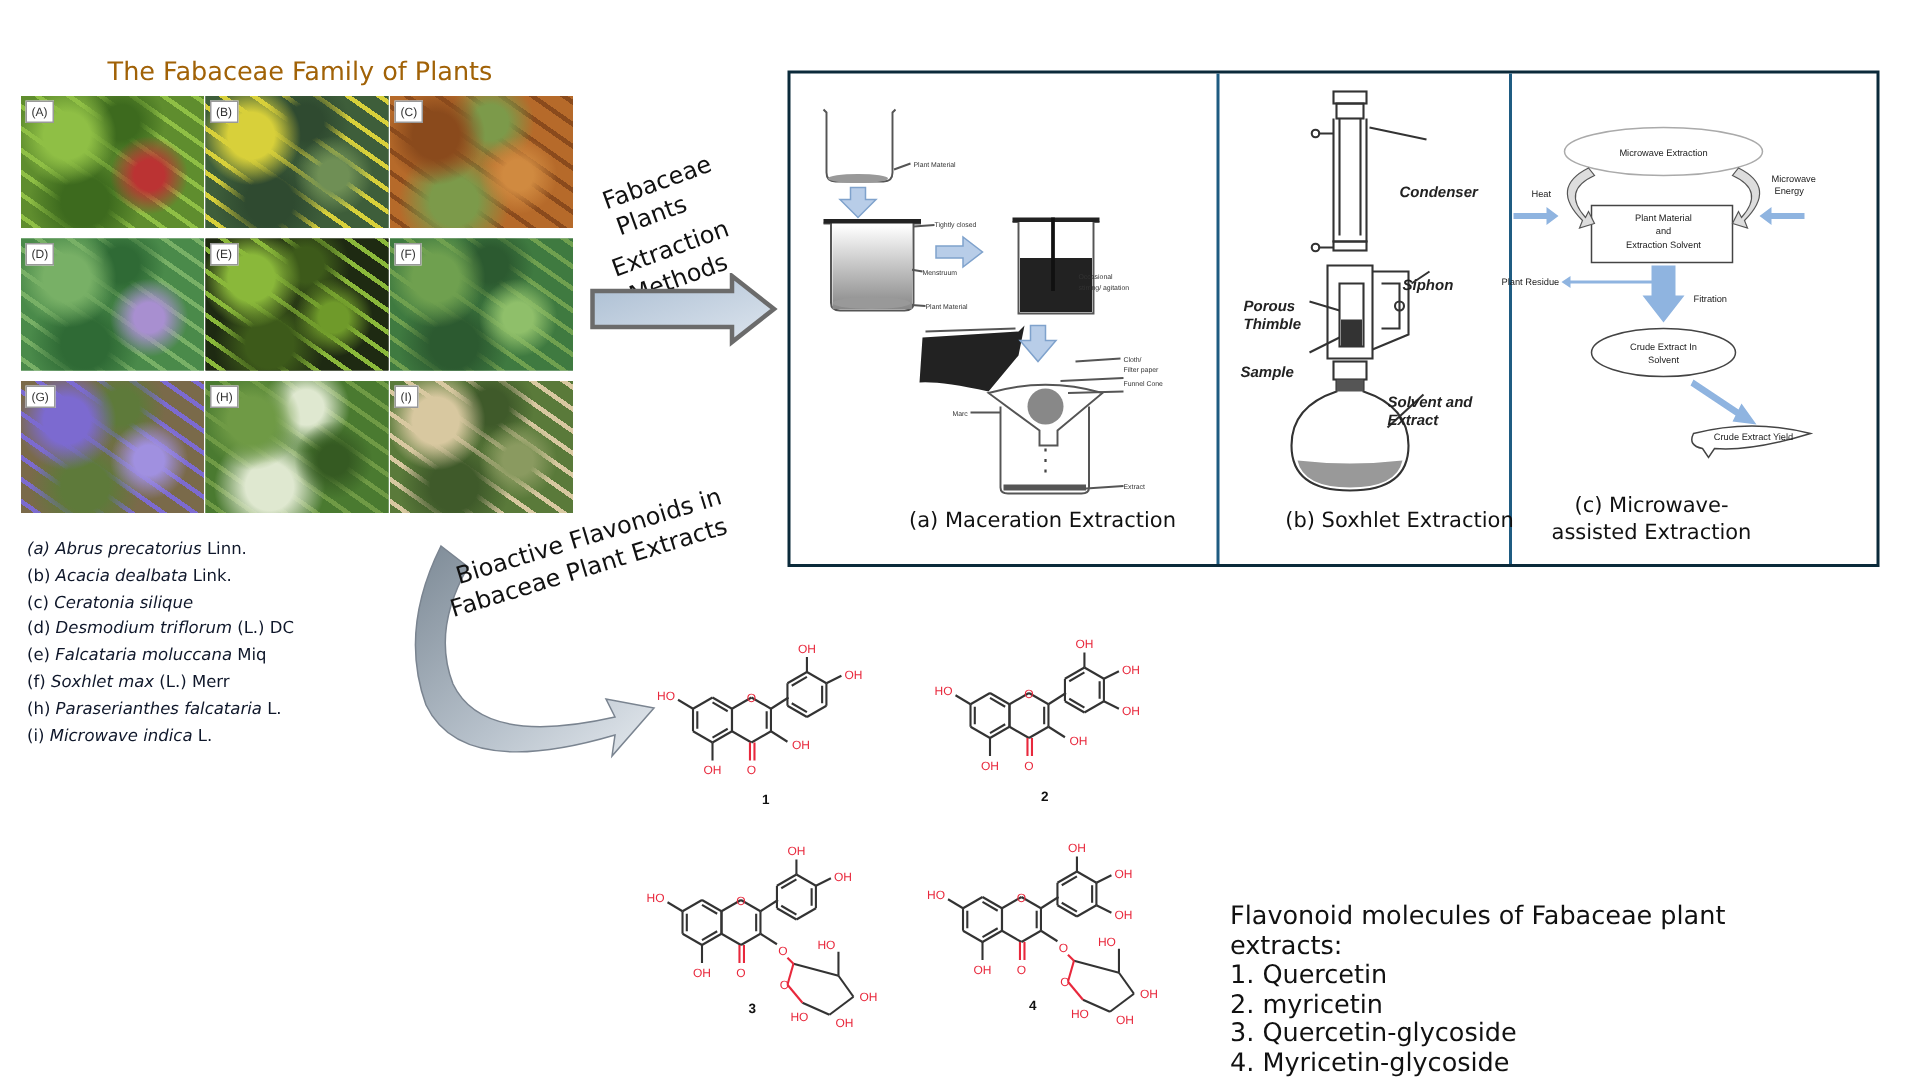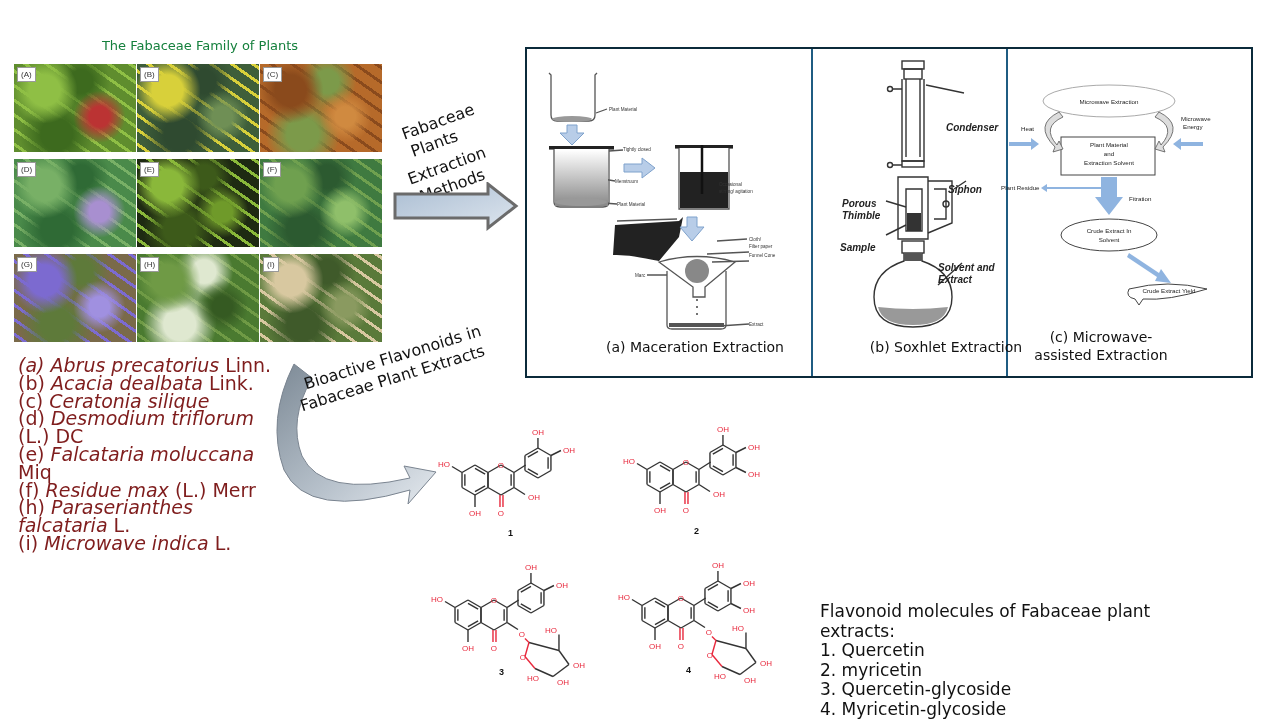--- a/index.html
+++ b/index.html
@@ -2,27 +2,27 @@
 <html><head>
 <meta charset="utf-8">
 <style>
   * { box-sizing: border-box; margin: 0; padding: 0; }
   html, body { width: 1280px; height: 720px; background: #ffffff; overflow: hidden; }
   body { position: relative; font-family: "DejaVu Sans", sans-serif; color: #111; }
 
   .abs { position: absolute; }
 
   
-  #grid-title { left: 10px; top: 38px; width: 380px; text-align: center; font-size: 13px; color: #15803d; }
+  #grid-title { left: 10px; top: 38px; width: 380px; text-align: center; font-size: 17px; color: #a16207; }
   #plant-grid { left: 14px; top: 64px; width: 368px; height: 279px; }
   .plant-tile { position: absolute; width: 122px; height: 88px; overflow: hidden; }
   .tile-label { position: absolute; left: 3px; top: 3px; background: #fff; border: 1px solid #999;
                 font-size: 8px; padding: 2px 3px; color: #333; font-family: "Liberation Sans", sans-serif; }
 
-  #species-list { left: 18px; top: 357px; width: 260px; font-size: 19px; line-height: 17.8px; color: #7f1d1d; }
+  #species-list { left: 18px; top: 357px; width: 260px; font-size: 11px; line-height: 17.8px; color: #0f172a; }
   #species-list i { font-style: italic; }
 
   
   #methods-arrow { left: 392px; top: 182px; }
   #methods-label { left: 392px; top: 90px; width: 140px; height: 100px; }
   #methods-label div { position: absolute; font-size: 16px; color: #111; transform: rotate(-20deg); white-space: nowrap; }
 
   
   #methods-panel { left: 525px; top: 47px; width: 728px; height: 331px; border: 2px solid #0b2a3a; }
   .method-col { position: absolute; top: 0; bottom: 0; }
@@ -72,21 +72,21 @@
       <span class="tile-label">(I)</span>
     </div>
   </div>
 
 <div id="species-list" class="abs">
     <div><i>(a) </i><i>Abrus precatorius</i><span> Linn.</span></div>
     <div><span>(b) </span><i>Acacia dealbata</i><span> Link.</span></div>
     <div><span>(c) </span><i>Ceratonia silique</i><span></span></div>
     <div><span>(d) </span><i>Desmodium triflorum</i><span> (L.) DC</span></div>
     <div><span>(e) </span><i>Falcataria moluccana</i><span> Miq</span></div>
-    <div><span>(f) </span><i>Residue max</i><span> (L.) Merr</span></div>
+    <div><span>(f) </span><i>Soxhlet max</i><span> (L.) Merr</span></div>
     <div><span>(h) </span><i>Paraserianthes falcataria</i><span> L.</span></div>
     <div><span>(i) </span><i>Microwave indica</i><span> L.</span></div>
   </div>
 
 <div id="methods-label" class="abs">
   <div style="left:8px; top:22px;">Fabaceae</div>
   <div style="left:18px; top:44px;">Plants</div>
   <div style="left:14px; top:66px;">Extraction</div>
   <div style="left:26px; top:86px;">Methods</div>
 </div>
@@ -157,21 +157,21 @@
         <text x="222" y="192">Cloth/</text>
         <text x="222" y="199">Filter paper</text>
         <text x="222" y="208">Funnel Cone</text>
         <text x="108" y="228">Marc</text>
         <text x="222" y="277">Extract</text>
       </g>
     </svg>
     <div class="method-caption" style="top:290px;">(a) Maceration Extraction</div>
   </div>
 
-  <div class="method-col" style="left:299px; width:224px;">
+  <div class="method-col" style="left:286px; width:224px;">
     <svg width="193" height="290" viewBox="0 0 193 290" style="position:absolute;left:0;top:0;">
       <g fill="none" stroke="#333" stroke-width="1.4">
         <rect x="76" y="12" width="22" height="8"></rect>
         <rect x="78" y="20" width="18" height="10"></rect>
         <path d="M80,30 L80,108 M94,30 L94,108"></path>
         <path d="M76,30 L76,112 L98,112 L98,30"></path>
         <path d="M66,40 L76,40 M66,116 L76,116"></path>
         <circle cx="64" cy="40" r="2.5"></circle>
           <circle cx="64" cy="116" r="2.5"></circle>
         <rect x="76" y="112" width="22" height="6"></rect>

